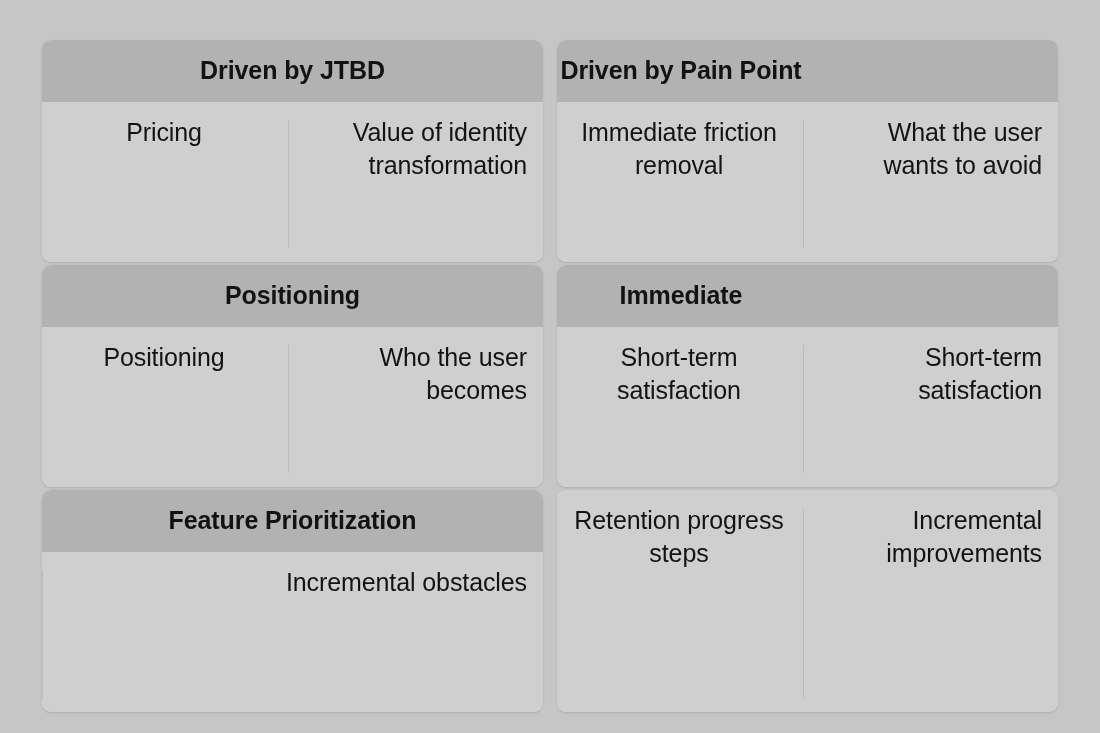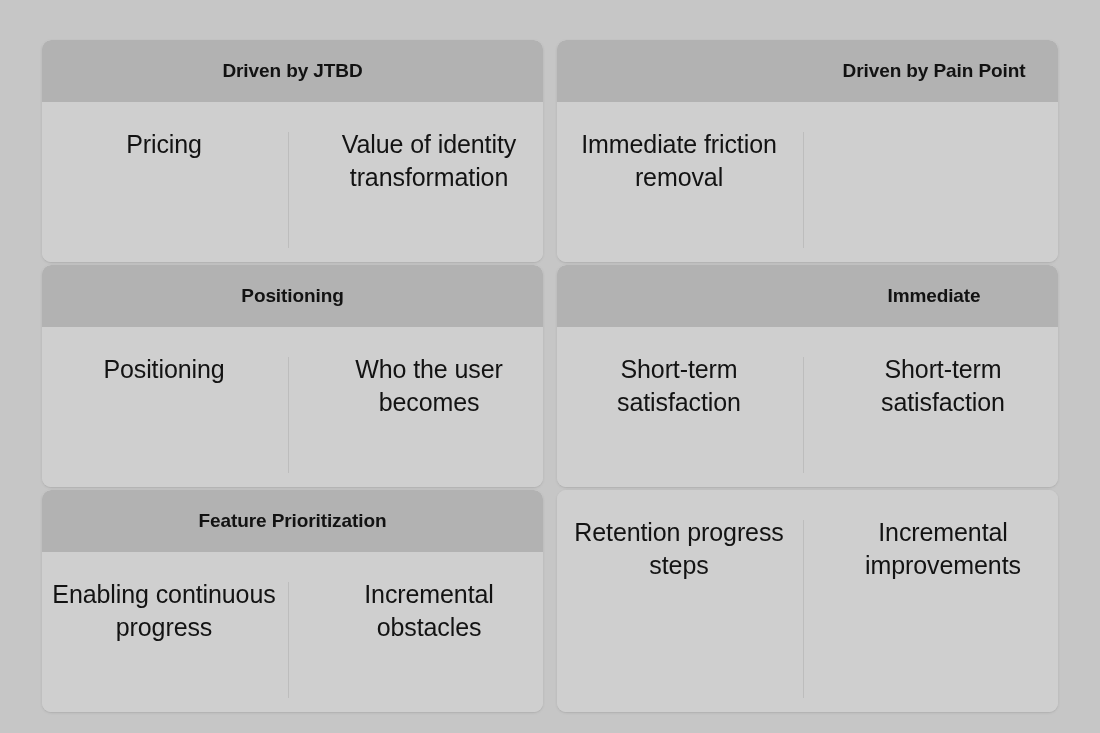--- a/index.html
+++ b/index.html
@@ -43,50 +43,50 @@
     flex: 0 0 62px;
     background: #b2b2b2;
     border-top-left-radius: 9px;
     border-top-right-radius: 9px;
     display: flex;
     align-items: center;
     box-sizing: border-box;
   }
 
   .card-header-title {
-    font-size: 19px;
+    font-size: 25px;
     font-weight: bold;
     color: #121212;
     letter-spacing: -0.1px;
     line-height: 1.1;
     white-space: nowrap;
   }
 
   
   .card.col-left .card-header {
     justify-content: center;
     padding: 0 14px;
   }
   
   .card.col-right .card-header {
-    justify-content: flex-end;
+    justify-content: flex-start;
     padding: 0 0 0 0;
   }
   .card.col-right .card-header-title {
     width: 248px;
     text-align: center;
   }
 
   .card-body {
     flex: 1 1 auto;
     display: flex;
     align-items: flex-start;
     background: #cfcfcf;
     box-sizing: border-box;
-    padding-top: 26px;
+    padding-top: 14px;
   }
 
   .cell {
     box-sizing: border-box;
     font-size: 25px;
     line-height: 1.30;
     color: #131313;
     letter-spacing: -0.1px;
   }
 
@@ -100,21 +100,21 @@
     flex: 0 0 1px;
     width: 1px;
     align-self: stretch;
     margin: 4px 0 14px 0;
     background: #bdbdbd;
   }
 
   .cell-right {
     flex: 1 1 auto;
     padding: 0 16px 0 42px;
-    text-align: center;
+    text-align: right;
   }
 
   
   .card.col-right .cell-right {
     padding-left: 40px;
   }
 </style>
 </head>
 <body>
 
@@ -131,20 +131,21 @@
     </div>
   </div>
 
   <div class="card col-right">
     <div class="card-header">
       <div class="card-header-title">Driven by Pain Point</div>
     </div>
     <div class="card-body">
       <div class="cell cell-left">Immediate friction removal</div>
       <div class="cell-divider"></div>
+      <div class="cell cell-right">What the user wants to avoid</div>
     </div>
   </div>
 
   <div class="card col-left">
     <div class="card-header">
       <div class="card-header-title">Positioning</div>
     </div>
     <div class="card-body">
       <div class="cell cell-left">Positioning</div>
       <div class="cell-divider"></div>
@@ -161,21 +162,20 @@
       <div class="cell-divider"></div>
       <div class="cell cell-right">Short-term satisfaction</div>
     </div>
   </div>
 
   <div class="card col-left">
     <div class="card-header">
       <div class="card-header-title">Feature Prioritization</div>
     </div>
     <div class="card-body">
-      <div class="cell cell-left">Enabling continuous progress</div>
       <div class="cell-divider"></div>
       <div class="cell cell-right">Incremental obstacles</div>
     </div>
   </div>
 
   <div class="card col-right">
     <div class="card-body">
       <div class="cell cell-left">Retention progress steps</div>
       <div class="cell-divider"></div>
       <div class="cell cell-right">Incremental improvements</div>

